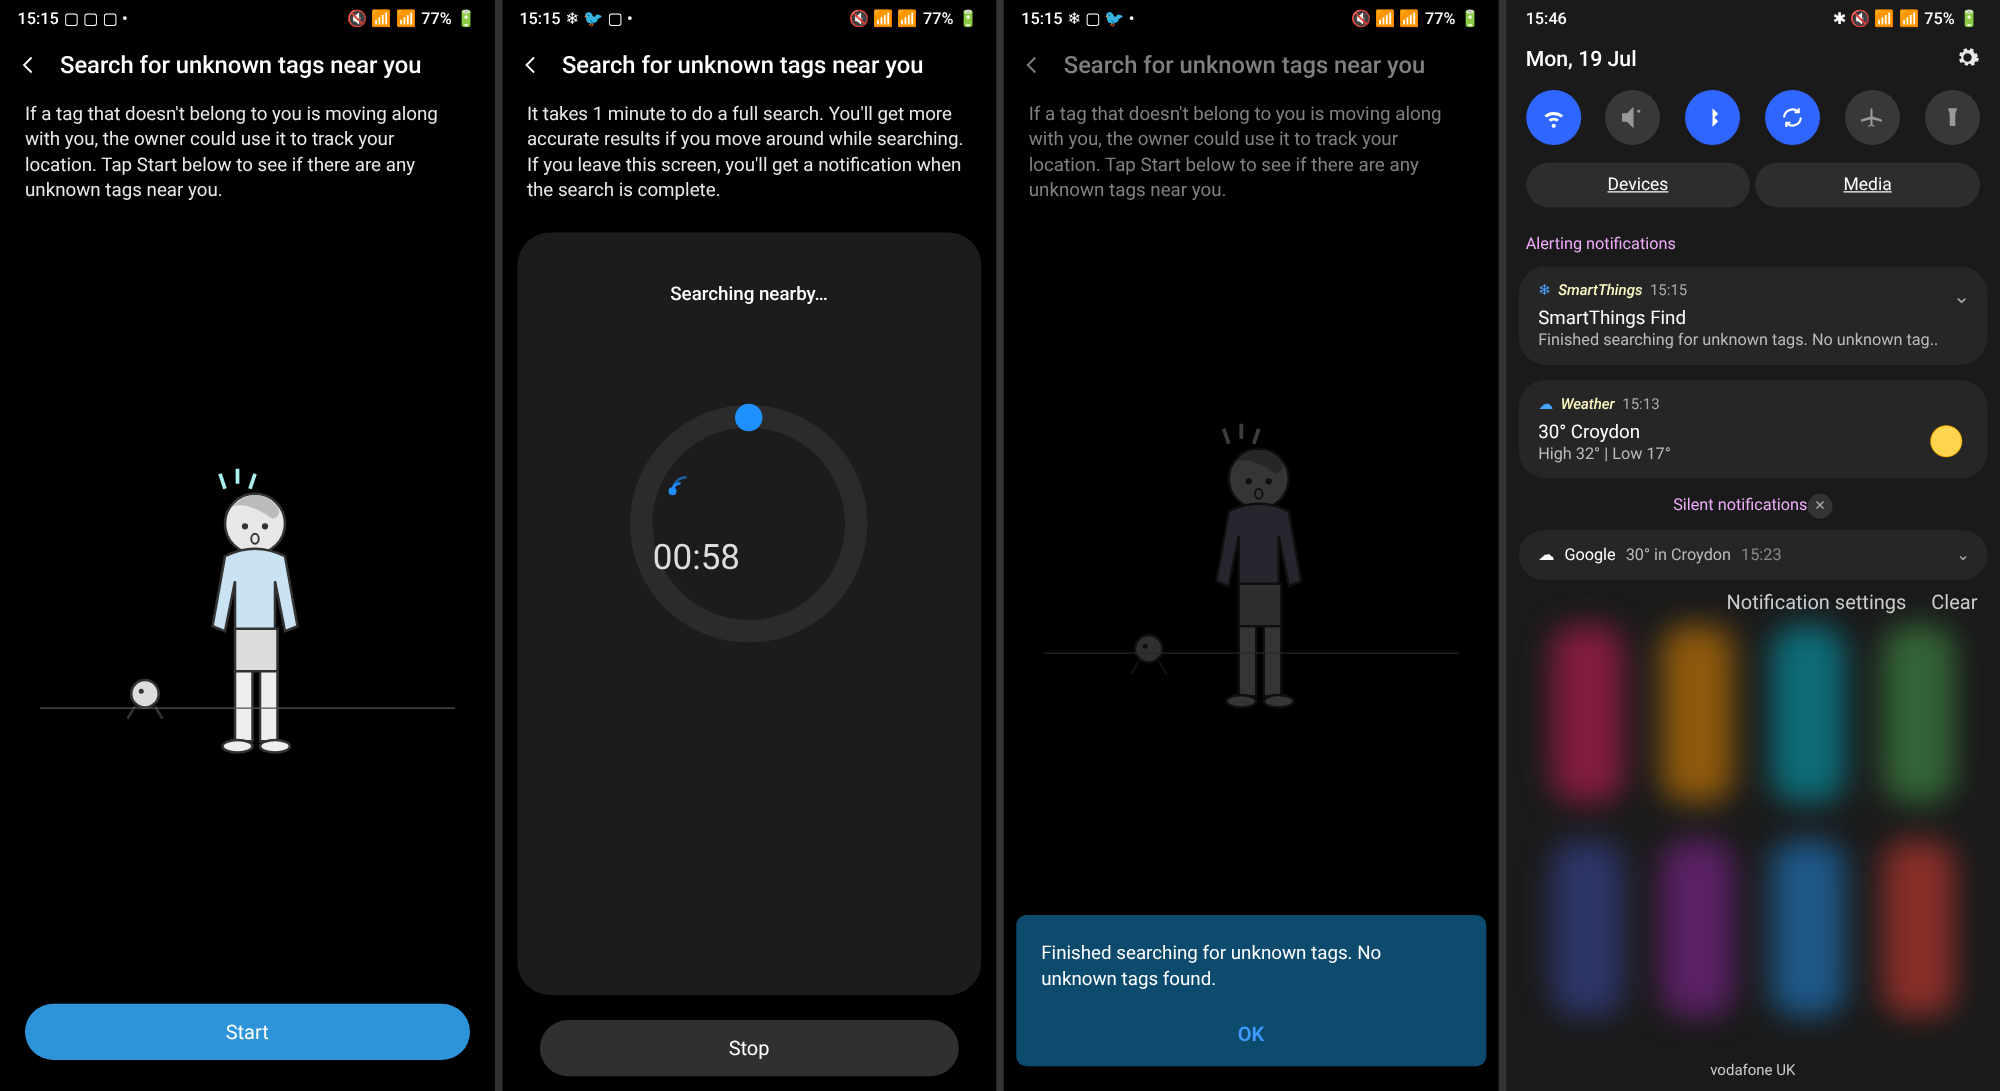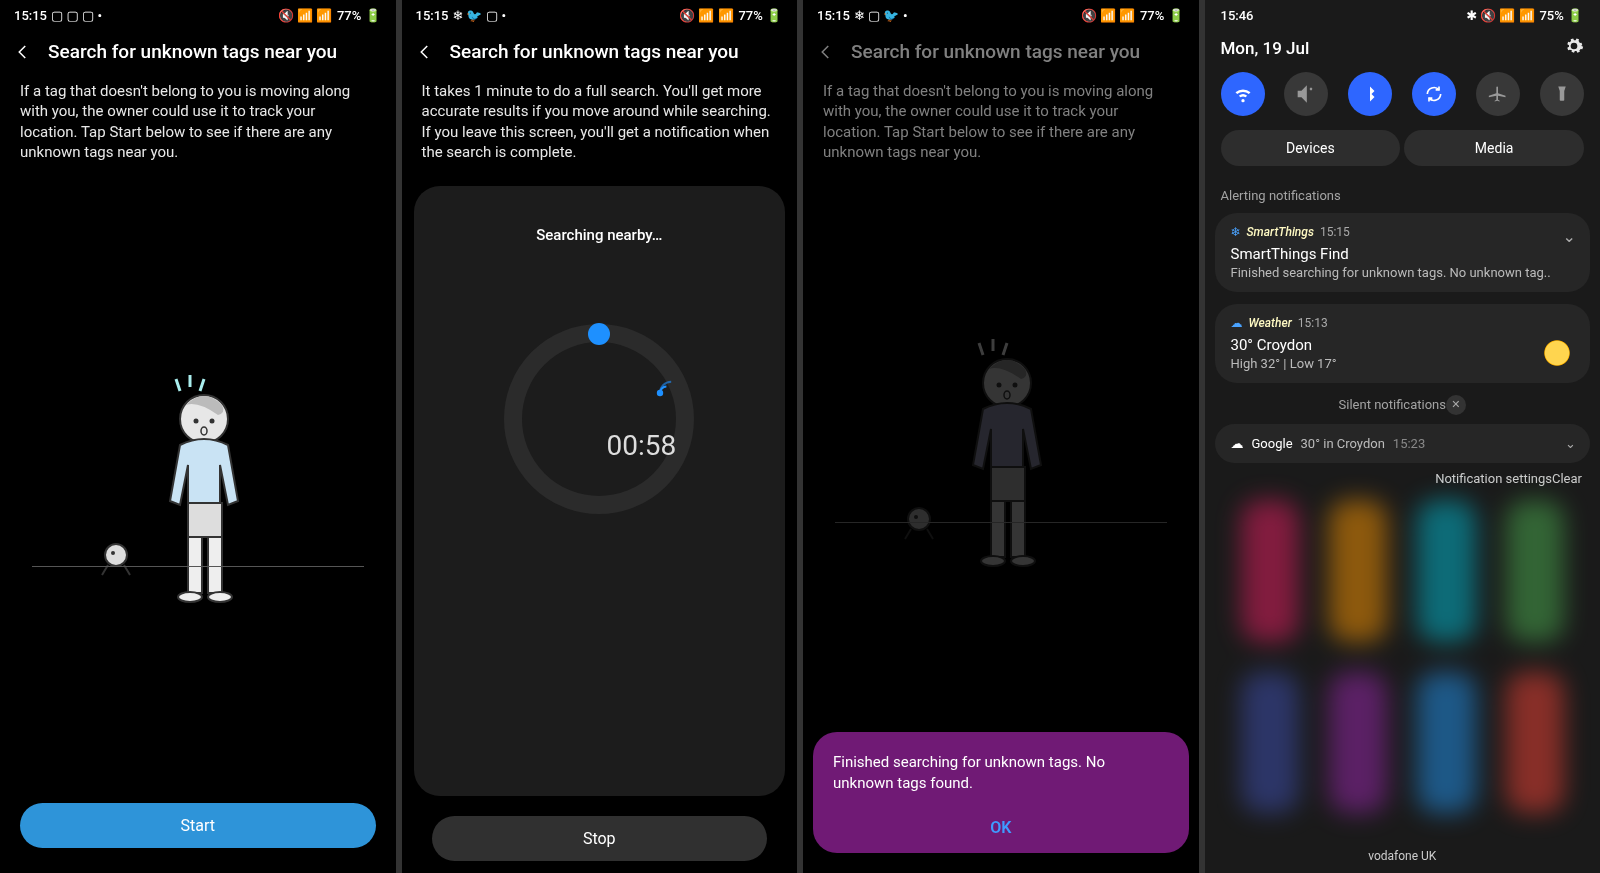--- a/index.html
+++ b/index.html
@@ -65,21 +65,21 @@
     align-items:center;
     padding:40px 20px;
     position:relative;
   }
   .searching-title { font-size:15px; font-weight:500; margin-bottom:50px; }
   .ring {
     width:190px; height:190px;
     border-radius:50%;
     border:18px solid #2b2b2b;
     position:relative;
-    display:flex; align-items:flex-end; justify-content:center;
+    display:flex; align-items:flex-start; justify-content:center;
     flex-direction:column;
     gap:20px;
     margin-top:30px;
   }
   .ring .knob {
     width:22px; height:22px;
     background:#1e90ff;
     border-radius:50%;
     position:absolute;
     top:-19px;
@@ -93,53 +93,53 @@
     display:flex;
     align-items:center;
     justify-content:center;
     font-size:16px;
     margin:10px 20px 25px;
     cursor:pointer;
   }
   .primary-btn { background:#2e94d9;text-align:right; }
   .sec-btn { background:#303030; margin:10px 30px 12px; }
   .toast {
-    background:#701a75;
-    border-radius:24px;
+    background:#0c4a6e;
+    border-radius:8px;
     margin:10px 10px 20px;
     padding:20px 20px 6px;
   }
   .toast-msg { font-size:15px; line-height:1.4; margin-bottom:14px; }
   .toast-ok { text-align:center; color:#3f9bff; font-weight:600; padding:10px; cursor:pointer; }
   
   .shade-top { padding:0 16px 4px; }
   .date-row { display:flex; justify-content:space-between; align-items:center; padding:6px 0 12px; }
   .date { font-size:17px; font-weight:500; }
   .toggles { display:flex; gap:10px; justify-content:space-between; padding-bottom:14px; }
   .toggle { width:44px; height:44px; border-radius:50%; display:flex; align-items:center; justify-content:center; }
   .toggle.on { background:#2e66ff; }
   .toggle.off { background:#383838; }
-  .dm-row { display:flex; gap:4px; margin-bottom:12px; }
+  .dm-row { display:flex; gap:4px; margin-bottom:12px;text-decoration:underline; }
   .dm { flex:1; background:#2d2d2d; border-radius:22px; height:36px; display:flex; align-items:center; justify-content:center; font-size:14px; }
-  .notif-section { padding:6px 16px; font-size:13px; color:#a3a3a3; }
+  .notif-section { padding:6px 16px; font-size:13px; color:#f0abfc; }
   .notif {
     background:#262626;
     border-radius:22px;
     margin:4px 10px 8px;
     padding:12px 16px;
     position:relative;
   }
   .notif-hd { display:flex; align-items:center; gap:6px; font-size:12px; }
   .notif-app { color:#fef9c3; font-weight:500;font-style:italic; }
   .notif-time { color:#aaa; }
   .notif-title { font-size:15px; margin-top:6px; }
   .notif-body { font-size:13px; color:#bbb; margin-top:2px; white-space:nowrap; overflow:hidden; text-overflow:ellipsis; }
   .chev { position:absolute; right:14px; top:14px; color:#aaa; }
   .sun { position:absolute; right:18px; top:34px; width:30px; height:30px; border-radius:50%; background:radial-gradient(circle,#ffd54f 55%,#ffb300 58%,#fff0 62%); }
-  .actions { display:flex; justify-content:flex-end; padding:6px 18px; font-size:13px; color:#ccc; }
+  .actions { display:flex; justify-content:flex-end; gap:20px; padding:6px 18px; font-size:16px; color:#ccc; }
   .carrier { position:absolute; bottom:10px; left:0; right:0; text-align:center; font-size:12px; color:#ccc; }
   .silent-row { display:flex; justify-content:center; align-items:center; padding:0 16px 4px; }
   .silent-row .x { width:20px; height:20px; background:#333; border-radius:50%; display:flex; align-items:center; justify-content:center; font-size:11px; color:#aaa; }
   .google-row { background:#262626; border-radius:22px; margin:2px 10px; padding:12px 16px; font-size:13px; display:flex; align-items:center; gap:8px; position:relative; }
   .person-svg { width:260px; height:280px; }
   .ground { position:absolute; top:62%; left:8%; right:8%; height:1px; background:#555; }
   .blurred-apps {
     position:absolute; left:0; right:0; bottom:60px; top:500px;
     display:grid; grid-template-columns:repeat(4,1fr); gap:30px;
     padding:0 36px;

